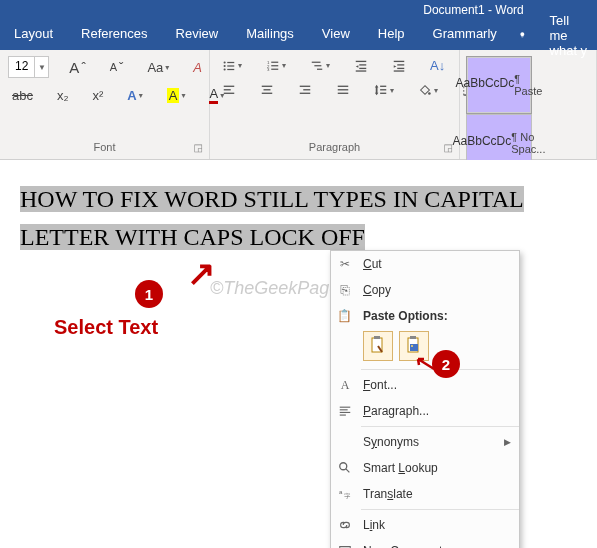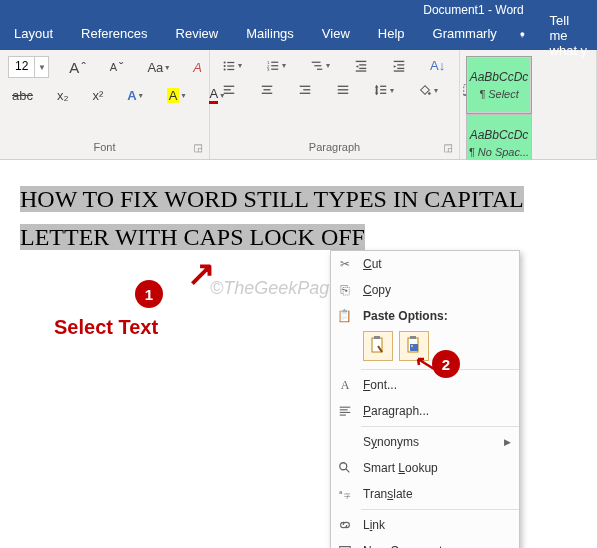--- a/index.html
+++ b/index.html
@@ -21,21 +21,21 @@
   .row { display: flex; align-items: center; gap: 16px; margin-bottom: 6px; }
   .sizebox { display: flex; border: 1px solid #c8c8c8; background: #fff; font-size: 12px; height: 22px; }
   .sizebox .val { padding: 2px 6px; min-width: 24px; }
   .sizebox .dd { border-left: 1px solid #c8c8c8; width: 14px; display: flex; align-items: center; justify-content: center; font-size: 8px; color: #666; }
   .btn { padding: 2px 4px; font-size: 13px; color: #444; display: flex; align-items: center; gap: 2px; cursor: pointer; }
   .btn .dd { font-size: 8px; color: #666; }
 
   .para-group { width: 250px; }
 
   .styles-group { flex: 1; padding: 6px; }
-  .style-box { border: 1px solid #c0c0c0; background: #86efac; width: 66px; height: 58px; display: inline-flex; flex-direction: column; align-items: center; justify-content: center; font-size: 11px; margin-right: 4px; cursor: pointer; font-style: italic; }
+  .style-box { border: 1px solid #c0c0c0; background: #c4b5fd; width: 66px; height: 58px; display: inline-flex; flex-direction: row; align-items: center; justify-content: center; font-size: 11px; margin-right: 4px; cursor: pointer; }
   .style-box.selected { border: 1px solid #a0a0a0; box-shadow: inset 0 0 0 1px #d0d0d0; }
   .style-box .preview { font-size: 12px; color: #333; margin-bottom: 4px; }
   .style-box .name { font-size: 11px; color: #444; }
 
   .document { position: absolute; top: 160px; left: 0; right: 0; bottom: 0; background: #fff; padding: 20px 0 0 20px; border-radius: 29px; }
   .selected-text { background: #bfbfbf; font-size: 24px; font-family: Georgia, serif; line-height: 1.6; display: inline; }
 
   .annotation { position: absolute; color: #c00000; font-weight: bold; }
   .step-circle { width: 28px; height: 28px; border-radius: 50%; background: #c00000; color: #fff; display: flex; align-items: center; justify-content: center; font-size: 15px; font-weight: bold; }
   .arrow-ne { font-size: 34px; line-height: 1; }
@@ -230,21 +230,21 @@
     <div class="group-label">
       <span>Paragraph</span>
       <span class="dialog-launcher">◲</span>
     </div>
   </div>
 
   <div class="group styles-group">
     <div>
       <div class="style-box selected">
         <div class="preview">AaBbCcDc</div>
-        <div class="name">¶ Select</div>
+        <div class="name">¶ Paste</div>
       </div>
       <div class="style-box">
         <div class="preview">AaBbCcDc</div>
         <div class="name">¶ No Spac...</div>
       </div>
     </div>
   </div>
 </div>
 
 <div class="document">

